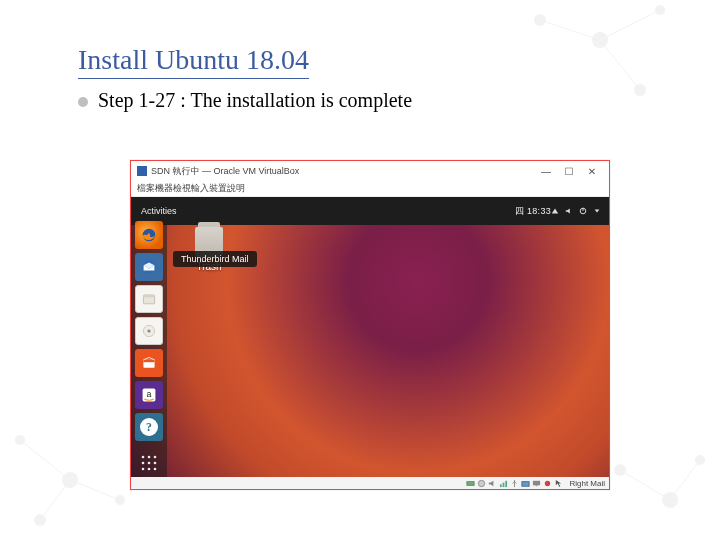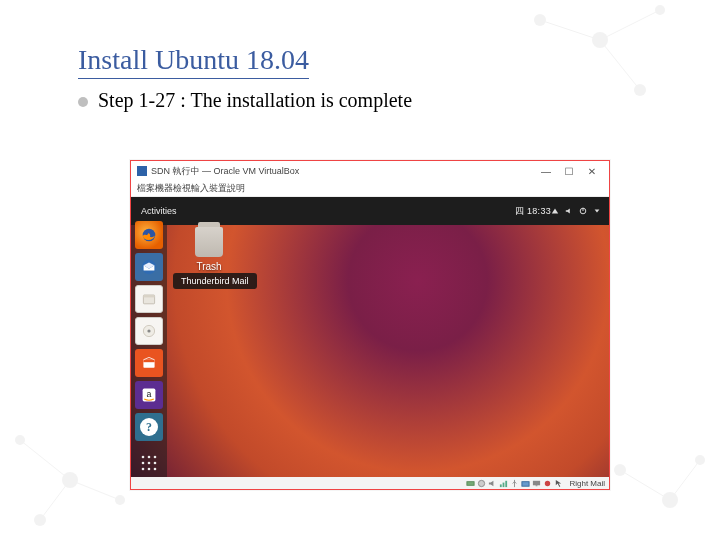--- a/index.html
+++ b/index.html
@@ -45,21 +45,21 @@
   .di-help    { background: #2f6f8f; }
   .di-help span { display:inline-block; width:18px; height:18px; border-radius:50%; background:#fff; color:#2f6f8f; font-weight:bold; font-size:12px; line-height:18px; text-align:center; }
   .dock-spacer { flex: 1; }
   .di-grid { background: transparent; color: #eee; font-size: 16px; letter-spacing: -2px; }
 
   .desktop-icon { position: absolute; left: 48px; top: 30px; width: 60px; text-align: center; font-family: Arial, sans-serif; }
   .desktop-icon .trash { width: 28px; height: 30px; margin: 0 auto; background: linear-gradient(#d7d2cb,#bfb9b0); border-radius: 2px 2px 4px 4px; position: relative; }
   .desktop-icon .trash::before { content:""; position:absolute; top:-5px; left:3px; right:3px; height:5px; background:#c9c3ba; border-radius:2px 2px 0 0; }
   .desktop-icon .lbl { color:#fff; font-size:10px; margin-top:4px; text-shadow:0 1px 2px rgba(0,0,0,.6); }
 
-  .tooltip { position: absolute; left: 42px; top: 76px; background: rgba(20,20,20,.85); color:#fff; font-size:9px; font-family: Arial, sans-serif; padding: 3px 8px; border-radius: 3px; }
+  .tooltip { position: absolute; left: 42px; top: 54px; background: rgba(20,20,20,.85); color:#fff; font-size:9px; font-family: Arial, sans-serif; padding: 3px 8px; border-radius: 3px; }
 
   .vb-status { position: absolute; left: 0; right: 0; bottom: 0; height: 12px; background: #f4f4f4; display: flex; align-items: center; justify-content: flex-end; gap: 2px; padding: 0 4px; }
   .sb-ico { width: 9px; height: 9px; }
   .sb-text { font-size: 8px; font-family: Arial, sans-serif; color: #444; padding-left: 4px; }
 </style>
 </head>
 <body>
 
 <svg class="bg-deco" width="720" height="540">
   <g>

